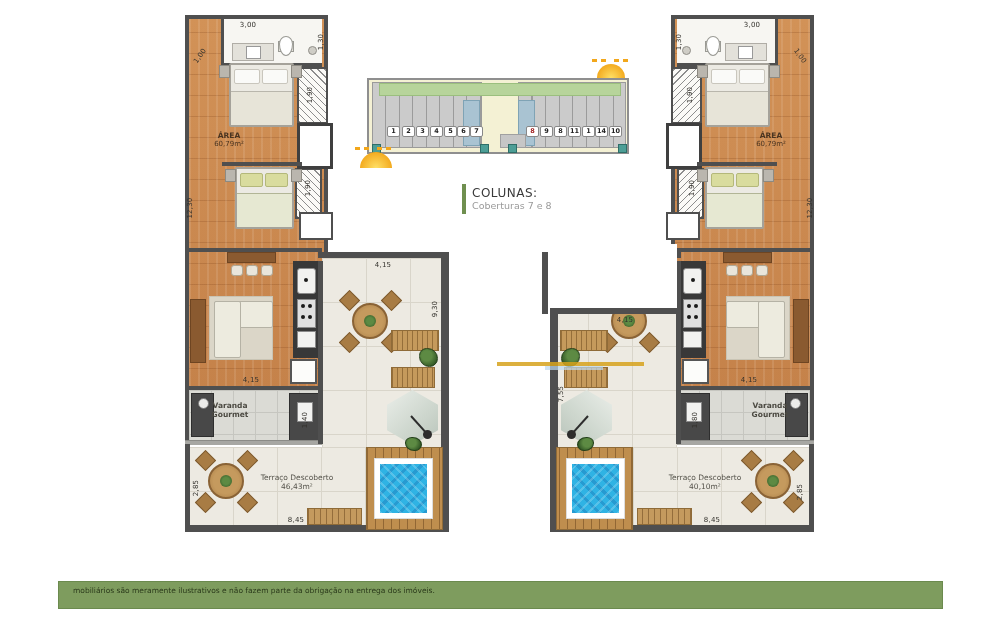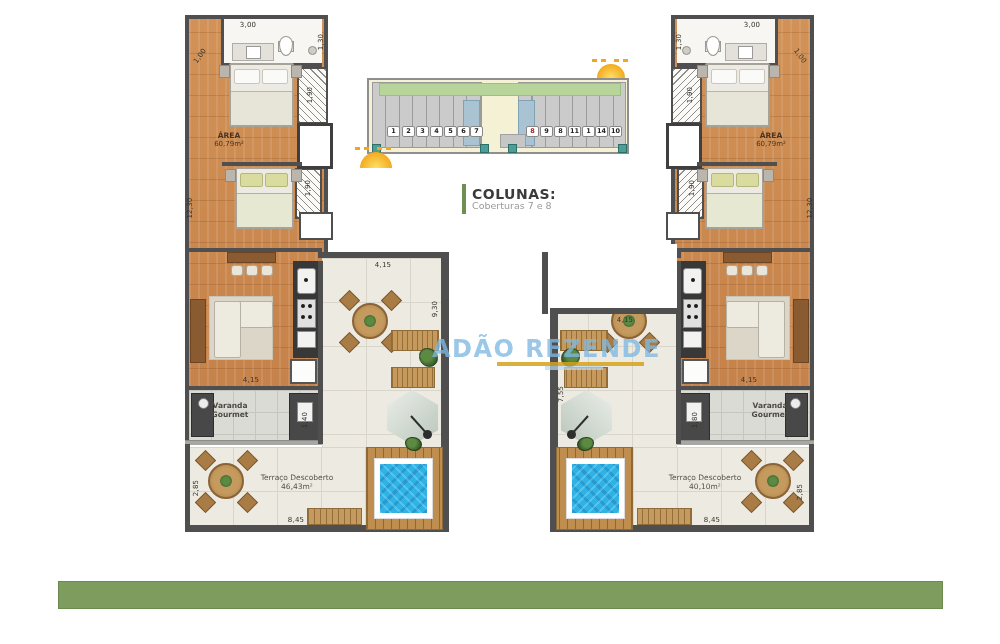--- a/index.html
+++ b/index.html
@@ -322,21 +322,21 @@
     <span class="kp-b" style="left:240px;top:46px">10</span>
     <div class="a" style="left:3px;top:64px;width:7px;height:7px;background:#4d9e96;border:1px solid #2e6e68"></div>
     <div class="a" style="left:111px;top:64px;width:7px;height:7px;background:#4d9e96;border:1px solid #2e6e68"></div>
     <div class="a" style="left:139px;top:64px;width:7px;height:7px;background:#4d9e96;border:1px solid #2e6e68"></div>
     <div class="a" style="left:249px;top:64px;width:7px;height:7px;background:#4d9e96;border:1px solid #2e6e68"></div>
   </div>
   <div class="sun" style="left:597px;top:64px;width:28px;height:14px"></div>
   <div class="sun" style="left:360px;top:152px;width:32px;height:16px"></div>
 
   <div class="a" style="left:462px;top:184px;width:4px;height:30px;background:#6f8f4f"></div>
-  <div class="a" style="left:472px;top:186px;font-size:14px;font-weight:bold;color:#3a3a3a;letter-spacing:.5px">COLUNAS:</div>
+  <div class="a" style="left:472px;top:186px;font-size:12px;font-weight:normal;color:#3a3a3a;letter-spacing:.5px">COLUNAS:</div>
   <div class="a" style="left:472px;top:200px;font-size:9.5px;color:#9a9a9a">Coberturas 7 e 8</div>
 
   <span class="dim" style="left:187px;top:52px;width:26px;transform:rotate(-55deg)">1,00</span>
   <span class="dim" style="left:228px;top:21px;width:40px">3,00</span>
   <span class="dim rot" style="left:308px;top:38px;width:26px">1,30</span>
   <span class="dim rot" style="left:175px;top:204px;width:30px">12,30</span>
   <span class="dim rot" style="left:297px;top:91px;width:26px">1,90</span>
   <span class="dim rot" style="left:295px;top:184px;width:26px">1,90</span>
   <span class="dim" style="left:236px;top:376px;width:30px">4,15</span>
   <span class="dim rot" style="left:292px;top:416px;width:26px">1,40</span>
@@ -369,19 +369,19 @@
   <div class="arealabel" style="left:745px;top:131px;width:52px">
     <div>ÁREA</div>
     <div style="font-weight:normal;font-size:7px">60,79m²</div>
   </div>
   <div class="roomlabel" style="left:734px;top:401px;width:72px">Varanda Gourmet</div>
   <div class="roomlabel" style="left:651px;top:473px;width:108px;font-weight:normal;color:#55534b">
     <div>Terraço Descoberto</div>
     <div>40,10m²</div>
   </div>
 
-  <div class="a" style="left:432px;top:335px;font-size:24px;font-weight:bold;color:#7fb9e2;opacity:.78;letter-spacing:1.5px;white-space:nowrap">ADÃO REZENDE</div>
   <div class="a" style="left:497px;top:362px;width:147px;height:4px;background:#d6a21c;opacity:.85"></div>
   <div class="a" style="left:545px;top:366px;width:58px;height:4px;background:#bcd9ef;opacity:.7"></div>
 
   <div class="a" style="left:58px;top:581px;width:885px;height:28px;background:#7e9c5e;border:1px solid #6b8a4e;box-sizing:border-box;padding:4px 14px">
+    <div style="font-size:7.5px;line-height:10px;color:#2b3a1b">mobiliários são meramente ilustrativos e não fazem parte da obrigação na entrega dos imóveis.</div>
   </div>
 </div>
 
 </body></html>

